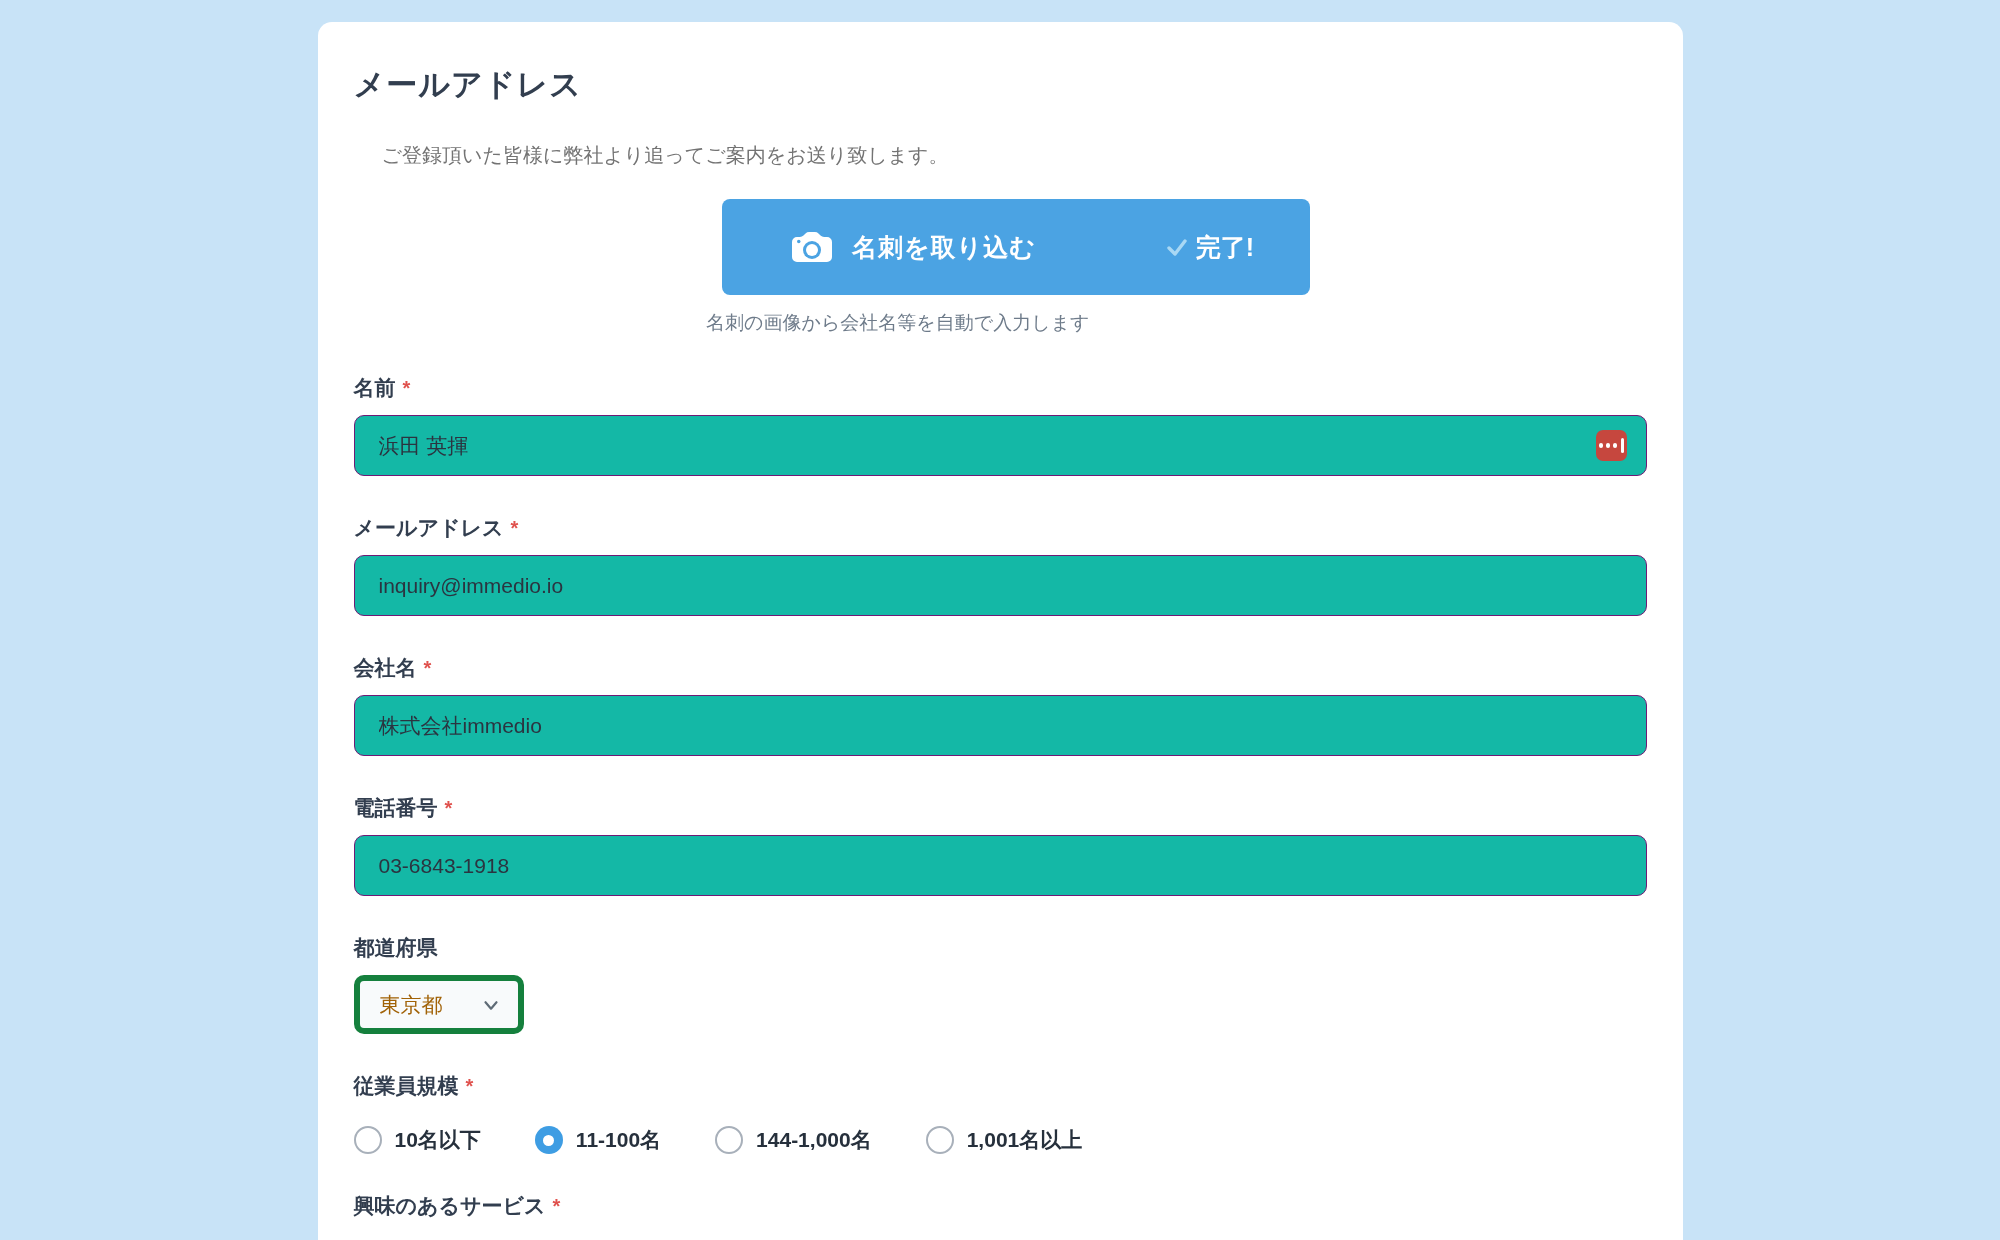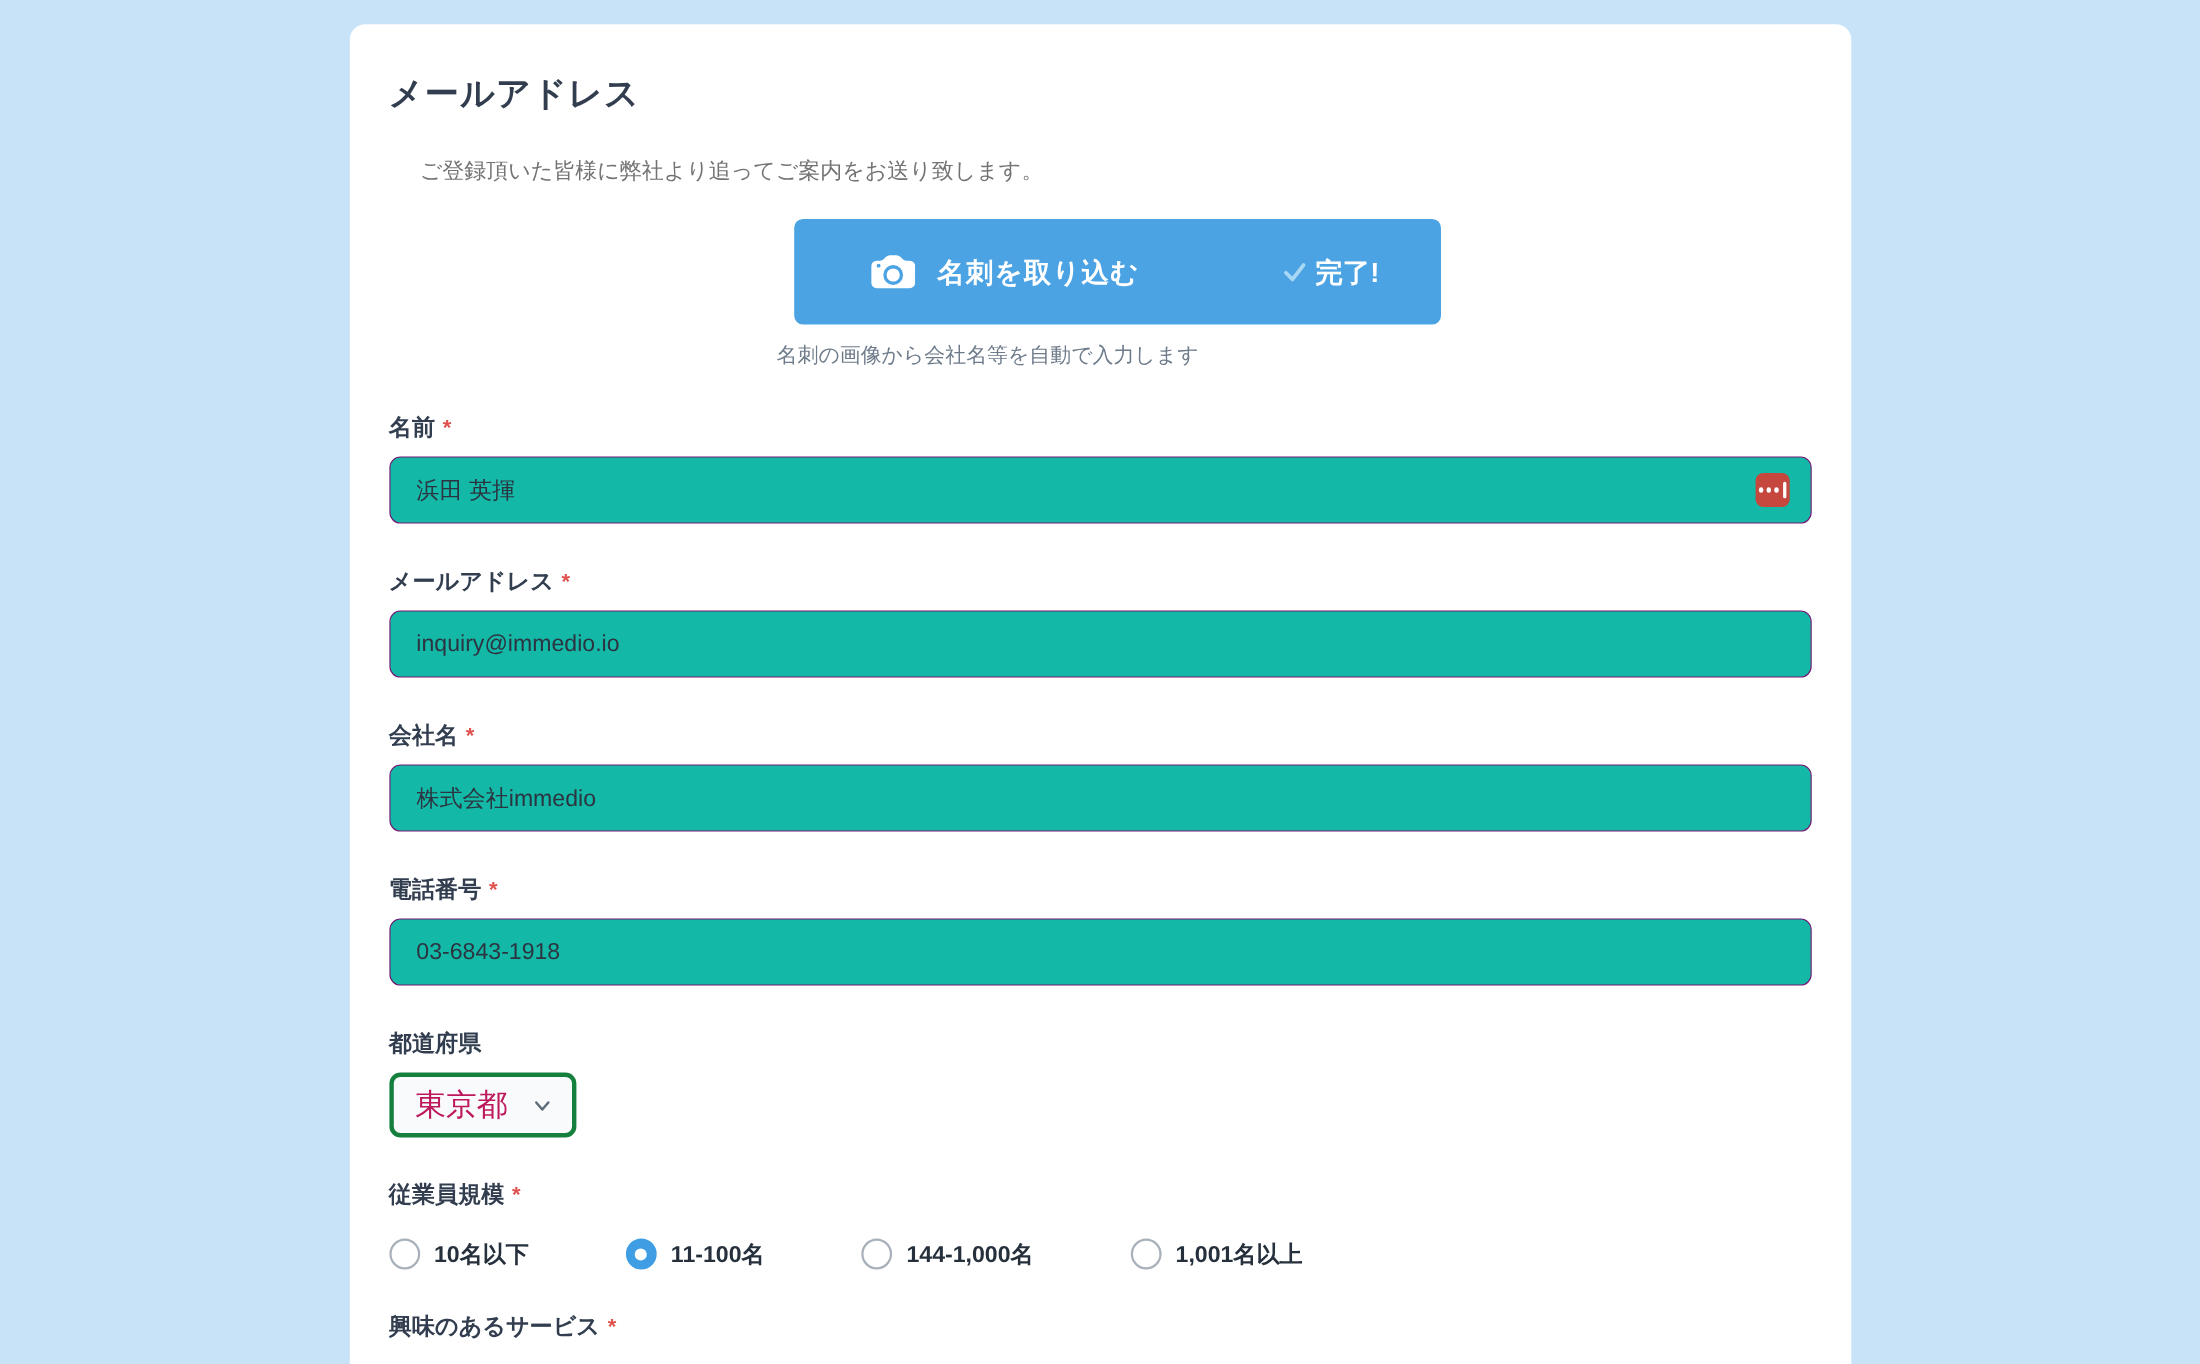--- a/index.html
+++ b/index.html
@@ -117,36 +117,36 @@
   .pm-bar {
     width: 3px; height: 15px;
     border-radius: 1.5px;
     background: #ffffff;
     margin-left: 1px;
   }
   .select {
     margin-top: 13px;
     width: 170px;
     height: 59px;
-    border: 4px solid #15803d;
+    border: 6px solid #15803d;
     border-radius: 10px;
     background: #f8fafb;
     display: flex;
     align-items: center;
     justify-content: space-between;
     padding: 0 16px 0 20px;
-    font-size: 28px;
-    color: #be185d;
+    font-size: 21px;
+    color: #a16207;
     cursor: pointer;
   }
   .chevron-down { width: 22px; height: 22px; }
   .options-row {
     display: flex;
     align-items: center;
-    gap: 88px;
+    gap: 54px;
     margin-top: 26px;
   }
   .option {
     display: flex;
     align-items: center;
     gap: 13px;
     cursor: pointer;
   }
   .radio {
     width: 28px; height: 28px;

